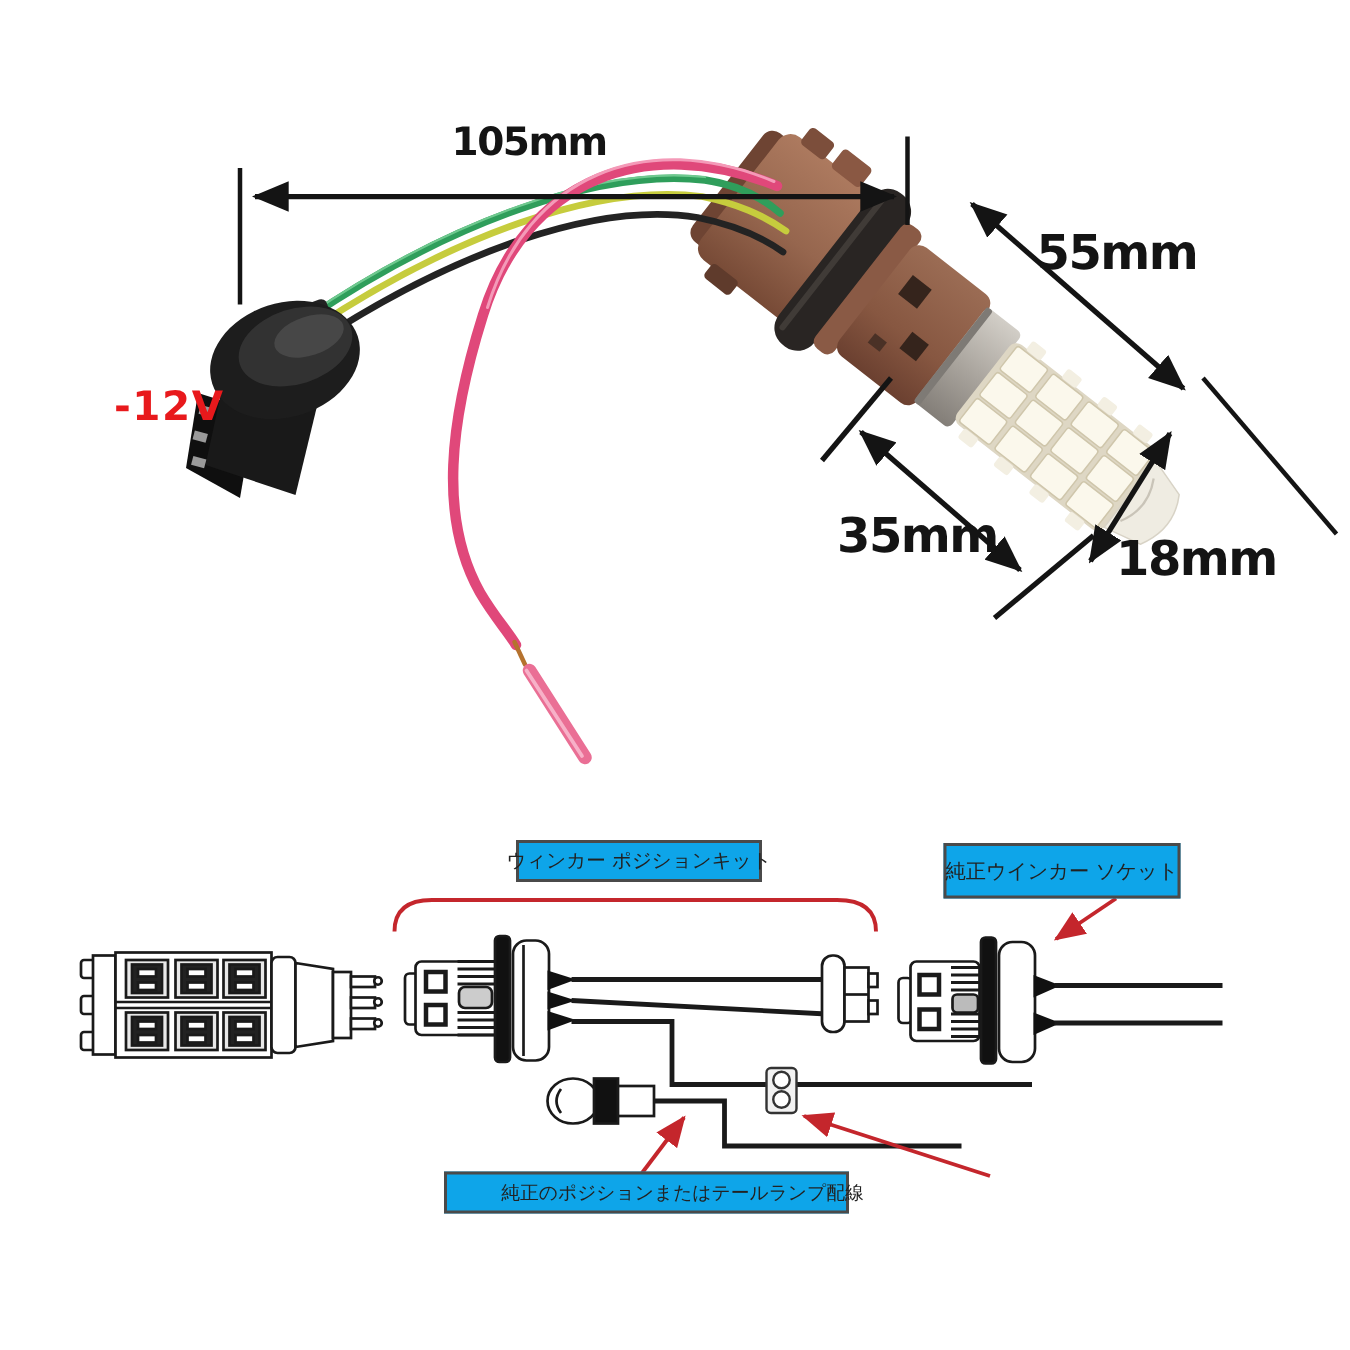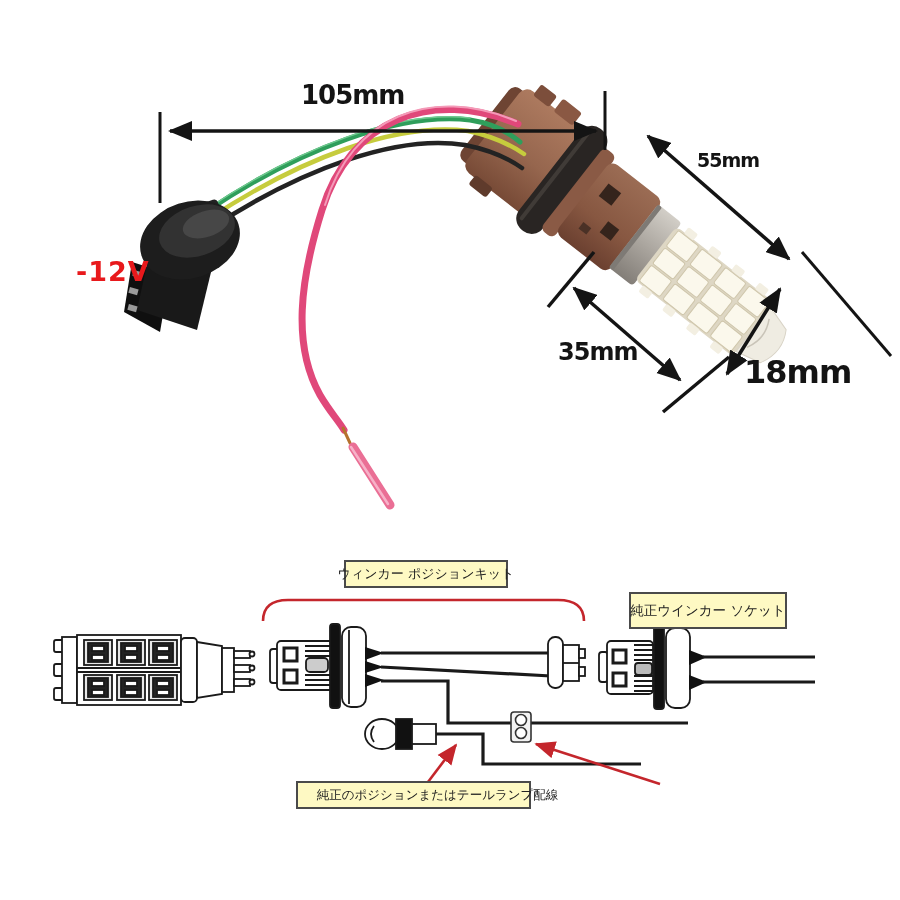--- a/index.html
+++ b/index.html
@@ -6,37 +6,37 @@
   #canvas {
     position:relative; width:900px; height:900px; background:#ffffff;
     overflow:hidden; font-family:"DejaVu Sans","Liberation Sans",sans-serif;border-radius:28px;
   }
   #scene { position:absolute; left:0; top:0; }
   .dim-label {
     position:absolute; font-weight:bold; color:#141414;
     letter-spacing:-1px; white-space:nowrap; text-align:center;
   }
   #dim-105 { left:301px; top:80px;  width:78px; font-size:26px; }
-  #dim-55  { left:691px; top:149px; width:74px; font-size:19px; }
-  #dim-35  { left:558px; top:338px; width:64px; font-size:24px; }
+  #dim-55  { left:691px; top:149px; width:74px; font-size:32px; }
+  #dim-35  { left:558px; top:338px; width:64px; font-size:32px; }
   #dim-18  { left:744px; top:353px; width:62px; font-size:32px; }
   .red-label {
     position:absolute; font-weight:bold; color:#e8191c; white-space:nowrap;
   }
   #lbl-neg    { left:60px;  top:256px; font-size:27px; letter-spacing:1px;margin-left:16px; }
   #lbl-orange { left:143px; top:319px; font-size:23px; }
   #lbl-white  { left:426px; top:491px; font-size:22px; }
   .callout {
-    position:absolute; border:2px solid #4a4a4a; background:#fef9c3; color:#222222;
+    position:absolute; border:2px solid #4a4a4a; background:#0ea5e9; color:#222222;
     display:flex; align-items:center; justify-content:center; text-align:center;
     white-space:nowrap; box-sizing:border-box;
   }
   #co-kit        { left:344px; top:560px; width:164px; height:28px; font-size:13px; }
-  #co-socket     { left:629px; top:562px; width:158px; height:37px; font-size:13.5px;margin-top:30px; }
-  #co-stockwire  { left:296px; top:781px; width:235px; height:28px; font-size:12.5px;padding-left:48px; }
+  #co-socket     { left:629px; top:562px; width:158px; height:37px; font-size:13.5px; }
+  #co-stockwire  { left:296px; top:781px; width:270px; height:28px; font-size:12.5px;padding-left:48px; }
   #co-electrotap { left:566px; top:784px; width:207px; height:25px; font-size:11.5px; }
 </style>
 </head>
 <body>
 
 <div id="canvas">
 
 <svg id="scene" width="900" height="900" viewBox="0 0 900 900">
   <defs>
     <linearGradient id="gBrown" x1="0" y1="0" x2="0" y2="1">

